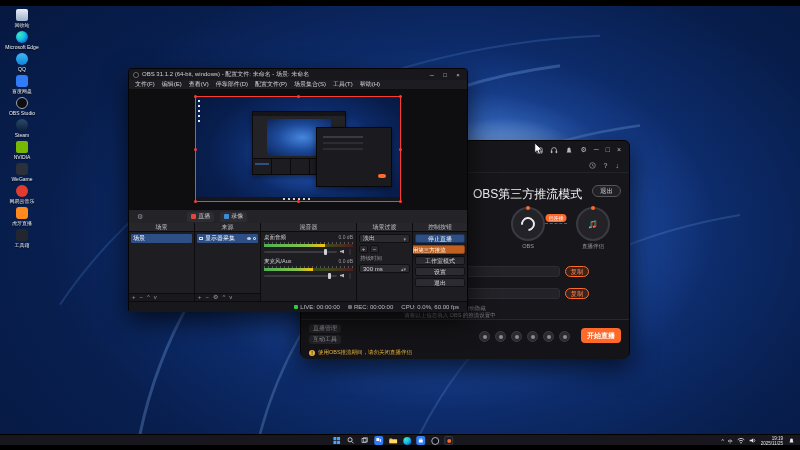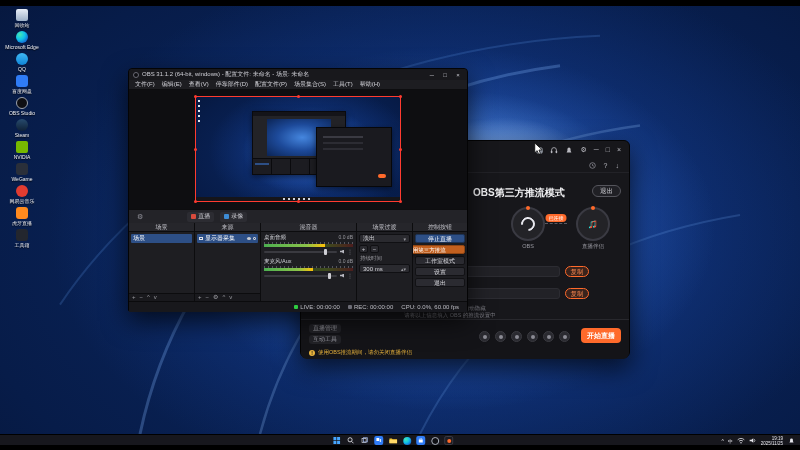--- a/index.html
+++ b/index.html
@@ -40,21 +40,21 @@
 
   
   .comp{left:300px;top:134px;width:330px;height:218px;background:#17171b;z-index:5;border-radius:6px;color:#d6d6dc}
   .comp-titlebar{position:absolute;top:0;left:0;right:0;height:18px;display:flex;align-items:center;
     justify-content:flex-end;gap:7px;padding-right:8px}
   .cti{font-size:7px;color:#b9b9c0;line-height:8px}
   .avatar{width:7px;height:7px;border-radius:50%;background:#8a8f99}
   .comp-subbar{position:absolute;top:18px;left:0;right:0;height:14px;display:flex;align-items:center;
     justify-content:flex-end;gap:8px;padding-right:10px;border-bottom:1px solid #222227}
   .comp-title-row{position:absolute;top:44px;left:0;right:0;height:14px}
-  .comp-title{position:absolute;left:172px;top:1px;font-size:10px;font-weight:bold;color:#f2f2f4}
+  .comp-title{position:absolute;left:172px;top:1px;font-size:12px;font-weight:normal;color:#f2f2f4}
   .comp-exit{position:absolute;right:8px;top:0;height:12px;line-height:10px;padding:0 7px;border:1px solid #55555c;
     border-radius:7px;font-size:6.5px;color:#cfcfd5;background:#202025}
   .comp-steps{position:absolute;top:66px;left:0;right:0;height:52px}
   .step{position:absolute;width:44px;top:0;display:flex;flex-direction:column;align-items:center;gap:2px}
   .ring{position:relative;width:34px;height:34px;border-radius:50%;border:2px solid #3a3a42;background:#232327}
   .ring-dot{position:absolute;left:50%;top:-3px;transform:translateX(-50%);width:4px;height:4px;border-radius:50%;background:#ff6a2b}
   .obs-swirl{position:absolute;left:50%;top:50%;width:14px;height:14px;transform:translate(-50%,-50%) rotate(40deg);
     border:2px solid #e9e9ef;border-bottom-color:transparent;border-radius:50%}
   .note-glyph{position:absolute;left:50%;top:50%;transform:translate(-50%,-52%);font-size:13px;color:#ff4e33;
     text-shadow:-1px 0 0 #25e8e0}

